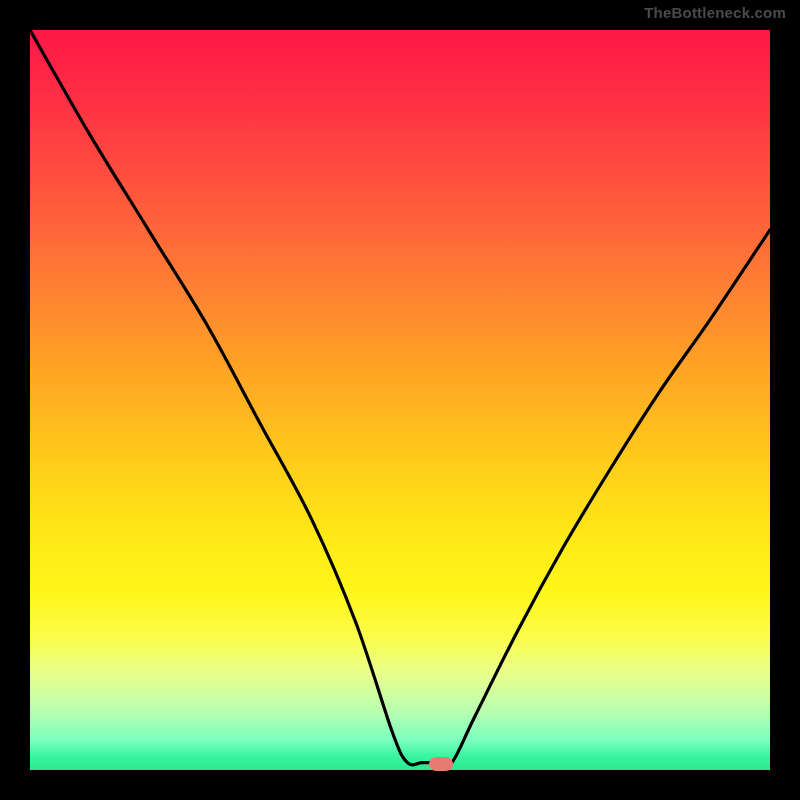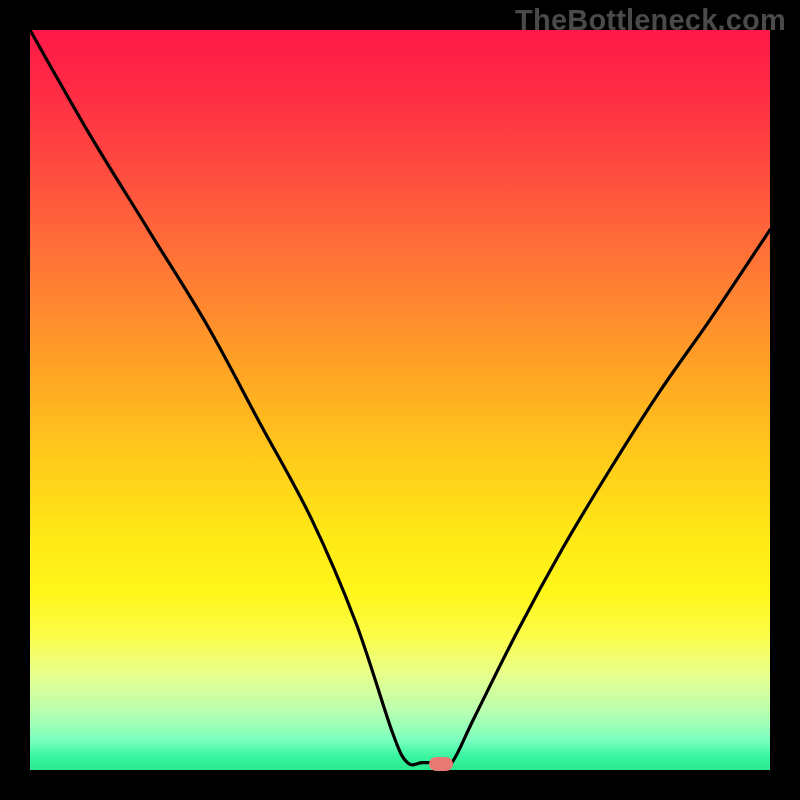--- a/index.html
+++ b/index.html
@@ -15,21 +15,21 @@
     position: relative;
     width: 800px;
     height: 800px;
     background: #000;
   }
   .watermark {
     position: absolute;
     top: 4px;
     right: 14px;
     color: #4a4a4a;
-    font-size: 29px;
+    font-size: 15px;
     font-weight: 600;
     letter-spacing: 0.2px;
     z-index: 5;
   }
   .plot {
     position: absolute;
     left: 30px;
     top: 30px;
     width: 740px;
     height: 740px;

